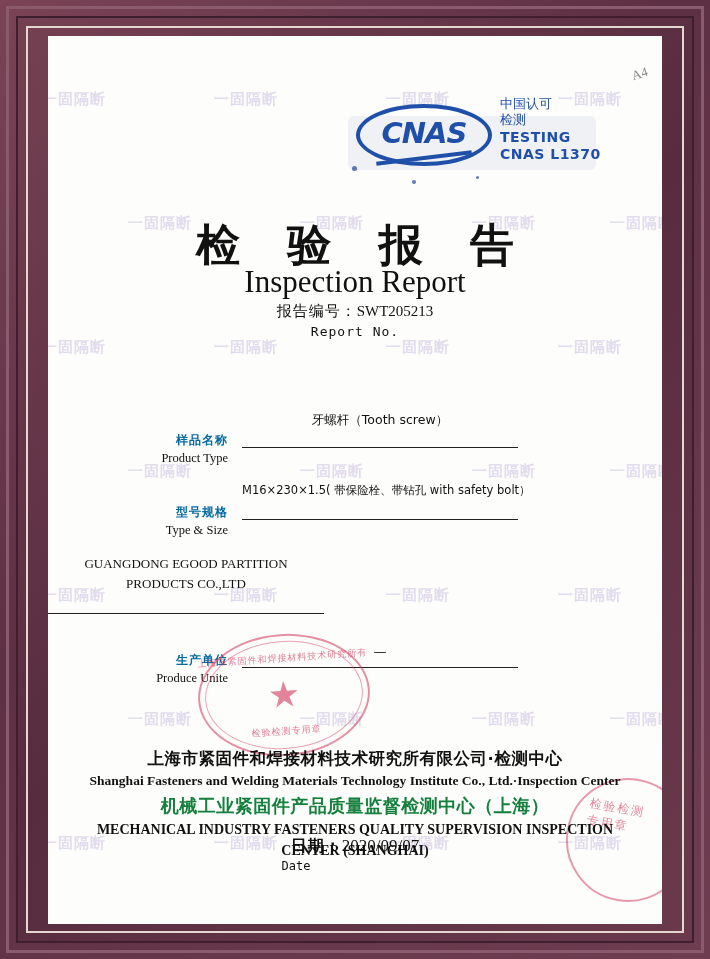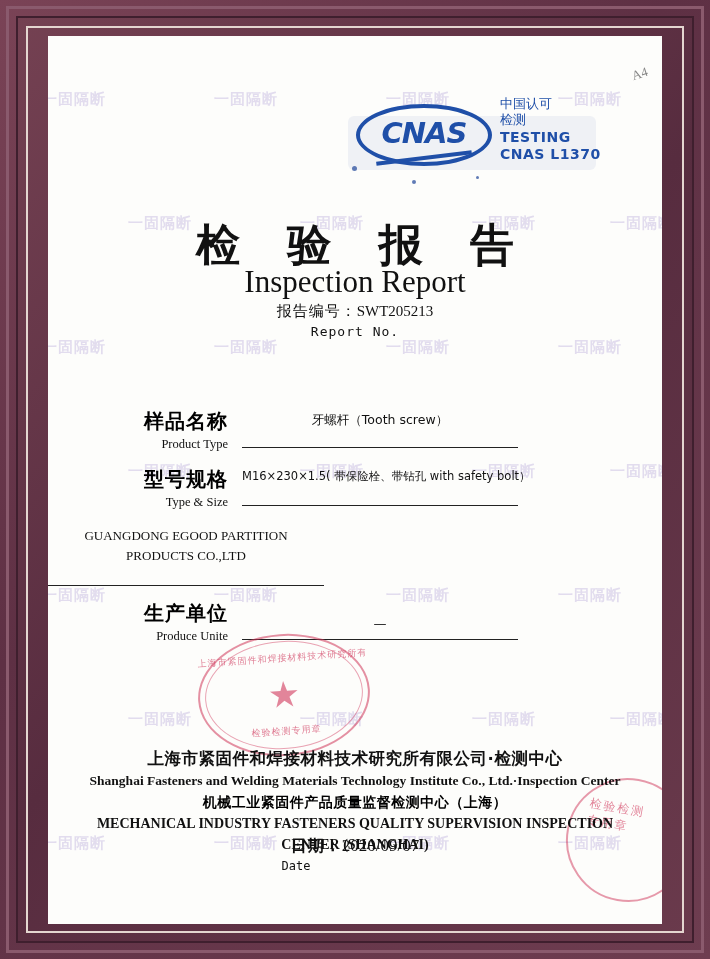--- a/index.html
+++ b/index.html
@@ -244,24 +244,25 @@
   }
   .field-label {
     width: 194px;
     text-align: right;
     padding-right: 14px;
     box-sizing: border-box;
     flex: 0 0 auto;
   }
   .label-cn {
     font-family: "DejaVu Sans", sans-serif;
-    font-size: 20px;
-    font-weight: bold;
-    color: #000000;
+    font-size: 12px;
+    font-weight: bold;
+    color: #0369a1;
     letter-spacing: 1px;
+    margin-top: 24px;
   }
   .label-en {
     font-family: "Liberation Serif", serif;
     font-size: 12.5px;
     color: #111;
     margin-top: 2px;
   }
   .field-value {
     flex: 0 0 auto;
     width: 276px;
@@ -376,23 +377,23 @@
   }
   .inst-en1 {
     font-family: "Liberation Serif", serif;
     font-size: 13.5px;
     font-weight: bold;
     color: #111;
     margin-top: 3px;
   }
   .inst-cn2 {
     font-family: "DejaVu Sans", sans-serif;
-    font-size: 14px;
-    font-weight: bold;
-    color: #000000;
+    font-size: 18px;
+    font-weight: bold;
+    color: #15803d;
     margin-top: 5px;
     letter-spacing: 0.5px;
   }
   .inst-en2 {
     font-family: "Liberation Serif", serif;
     font-size: 14px;
     font-weight: bold;
     color: #111;
     margin-top: 3px;
     line-height: 1.3;

